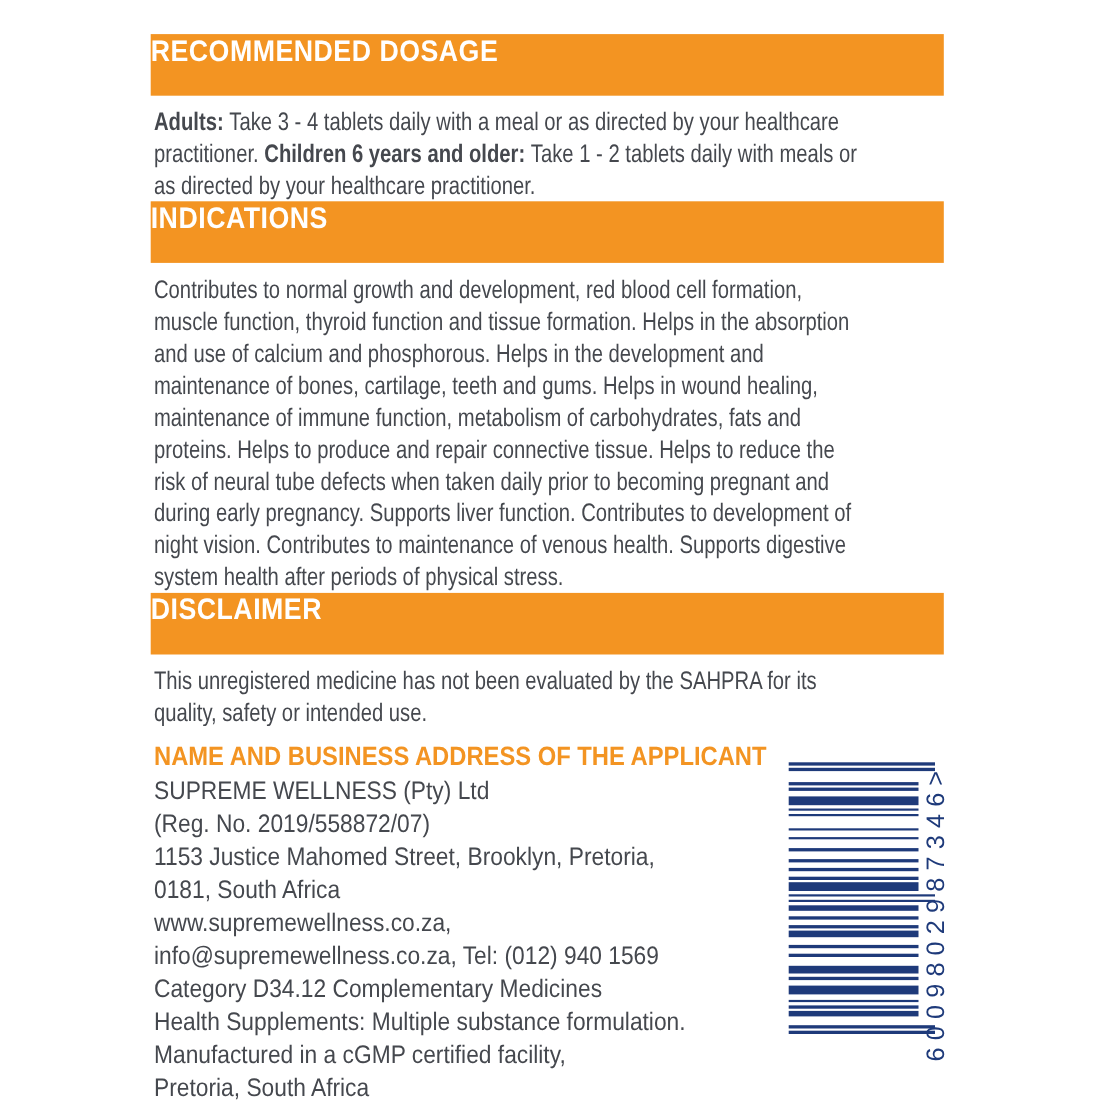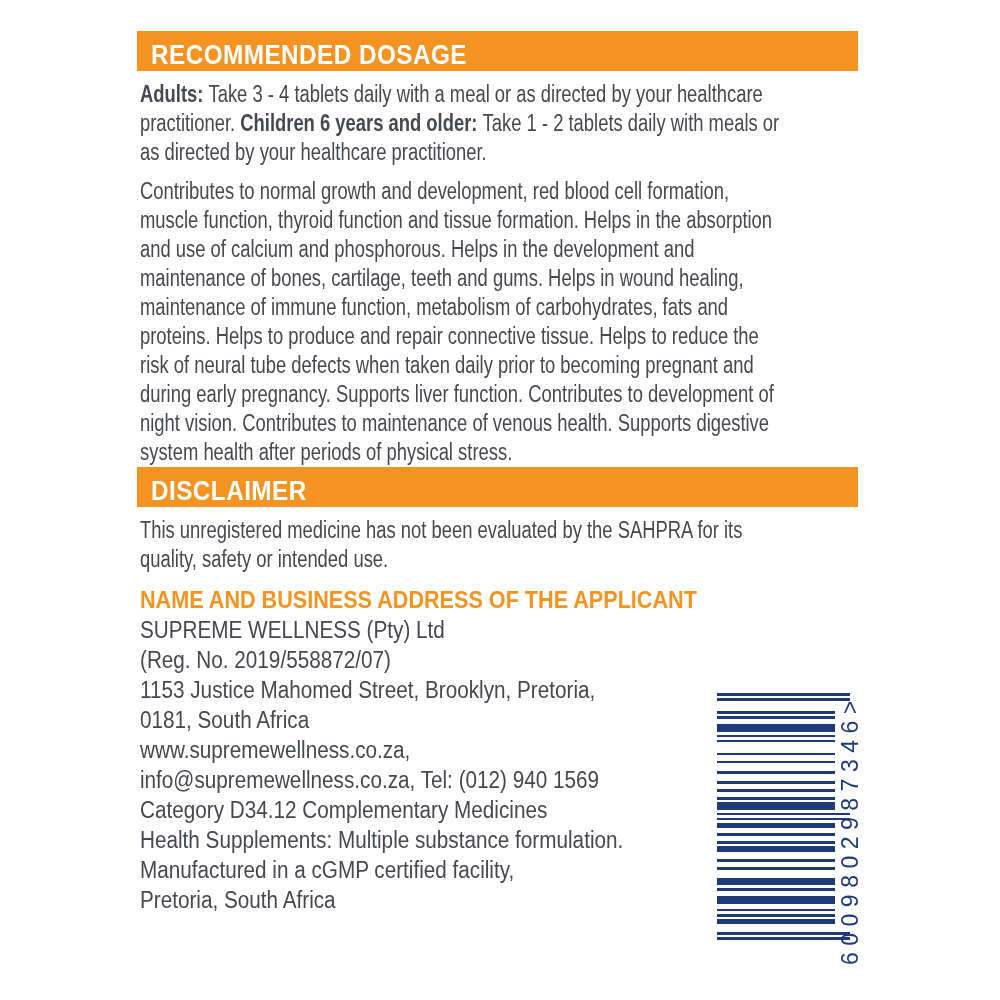--- a/index.html
+++ b/index.html
@@ -3,22 +3,22 @@
 <meta charset="utf-8">
 <style>
   html,body{margin:0;padding:0;}
   body{
     width:1000px;height:1000px;position:relative;background:#ffffff;
     font-family:"Liberation Sans","DejaVu Sans",sans-serif;
     overflow:hidden;
   }
   .label{position:absolute;left:137px;top:31px;width:721px;}
   .bar{
-    height:40px;background:var(--orange,#F39422);
-    display:flex;align-items:flex-end;padding-left:14px;box-sizing:border-box;
+    height:56px;background:var(--orange,#F39422);
+    display:flex;align-items:flex-start;box-sizing:border-box;
   }
   .hdr{
     color:#ffffff;font-weight:bold;font-size:27px;letter-spacing:0.5px;
     white-space:pre;transform:scaleX(0.9);transform-origin:0 50%;
   }
   .para{
     margin:9px 0 0 3px;font-size:23px;line-height:29px;
     color:var(--ink,#45484E);transform:scaleX(0.8);transform-origin:0 0;
   }
   .para.wide{transform:scaleX(0.9);}
@@ -54,20 +54,23 @@
 
   <div class="bar" id="bar1">
     <span class="hdr">RECOMMENDED DOSAGE</span>
   </div>
   <div class="para" id="para1">
       <div class="line"><span class="b">Adults: </span><span>Take 3 - 4 tablets daily with a meal or as directed by your healthcare</span></div>
       <div class="line"><span>practitioner. </span><span class="b">Children 6 years and older: </span><span>Take 1 - 2 tablets daily with meals or</span></div>
       <div class="line"><span>as directed by your healthcare practitioner.</span></div>
     </div>
 
+  <div class="bar" id="bar2">
+    <span class="hdr">INDICATIONS</span>
+  </div>
   <div class="para" id="para2">
       <div class="line"><span>Contributes to normal growth and development, red blood cell formation,</span></div>
       <div class="line"><span>muscle function, thyroid function and tissue formation. Helps in the absorption</span></div>
       <div class="line"><span>and use of calcium and phosphorous. Helps in the development and</span></div>
       <div class="line"><span>maintenance of bones, cartilage, teeth and gums. Helps in wound healing,</span></div>
       <div class="line"><span>maintenance of immune function, metabolism of carbohydrates, fats and</span></div>
       <div class="line"><span>proteins. Helps to produce and repair connective tissue. Helps to reduce the</span></div>
       <div class="line"><span>risk of neural tube defects when taken daily prior to becoming pregnant and</span></div>
       <div class="line"><span>during early pregnancy. Supports liver function. Contributes to development of</span></div>
       <div class="line"><span>night vision. Contributes to maintenance of venous health. Supports digestive</span></div>

